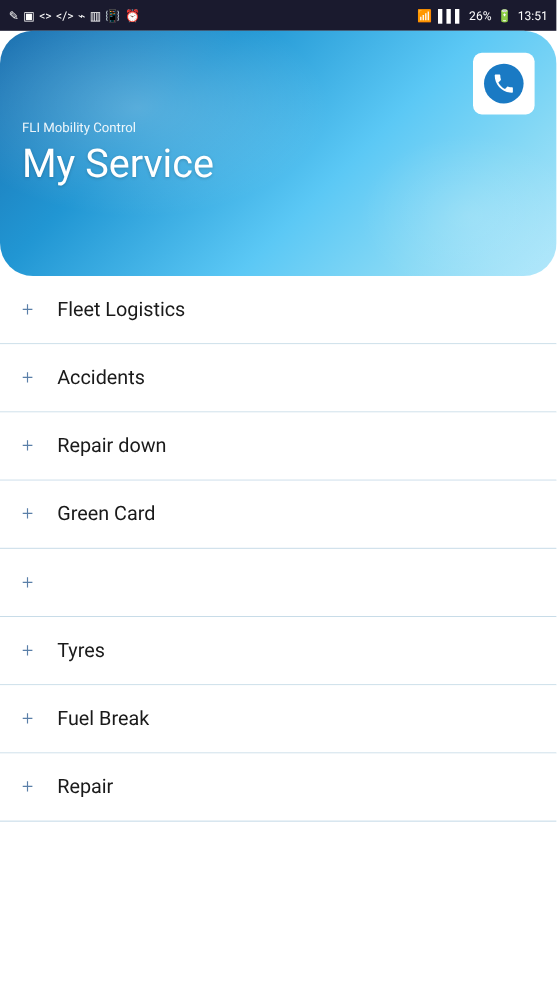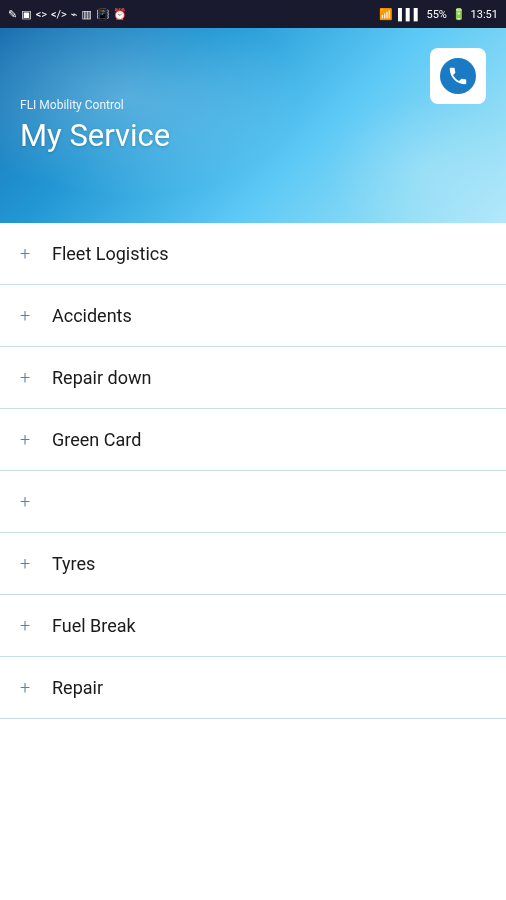--- a/index.html
+++ b/index.html
@@ -35,27 +35,28 @@
       font-size: 11px;
     }
     .status-icon {
       font-size: 11px;
       color: #fff;
     }
 
     
     .header {
       position: relative;
-      height: 195px;
+      height: 223px;
       background: linear-gradient(135deg, #1a6faf 0%, #2196d3 30%, #5bc8f5 60%, #87d9f5 80%, #b3e8fb 100%);
       overflow: hidden;
       display: flex;
       flex-direction: column;
       justify-content: center;
       padding: 16px 20px;
+      border-radius: 30px;
     }
     .header::before {
       content: '';
       position: absolute;
       top: -30px;
       left: -50px;
       width: 350px;
       height: 200px;
       background: radial-gradient(ellipse, rgba(255,255,255,0.25) 0%, transparent 70%);
       border-radius: 50%;
@@ -71,21 +72,21 @@
       border-radius: 50%;
     }
     .app-name {
       font-size: 12px;
       color: rgba(255,255,255,0.9);
       margin-bottom: 6px;
       position: relative;
       z-index: 1;
     }
     .header-title {
-      font-size: 31px;
+      font-size: 36px;
       font-weight: 400;
       color: #fff;
       line-height: 1.15;
       position: relative;
       z-index: 1;
       text-shadow: 0 1px 3px rgba(0,0,0,0.2);
     }
 
     
     .phone-icon-container {
@@ -149,21 +150,21 @@
     <span class="status-icon">&lt;&gt;</span>
     <span class="status-icon">&lt;/&gt;</span>
     <span class="status-icon">⌁</span>
     <span class="status-icon">▥</span>
     <span class="status-icon">📳</span>
     <span class="status-icon">⏰</span>
   </div>
   <div class="status-bar-right">
     <span class="status-icon">📶</span>
     <span class="status-icon">▌▌▌</span>
-    <span class="status-icon">55%</span>
+    <span class="status-icon">26%</span>
     <span class="status-icon">🔋</span>
     <span class="status-icon">13:51</span>
   </div>
 </div>
 
 <div class="header">
   <span class="app-name">FLI Mobility Control</span>
   <div class="header-title">
     <span>My Service</span><br>
   </div>

